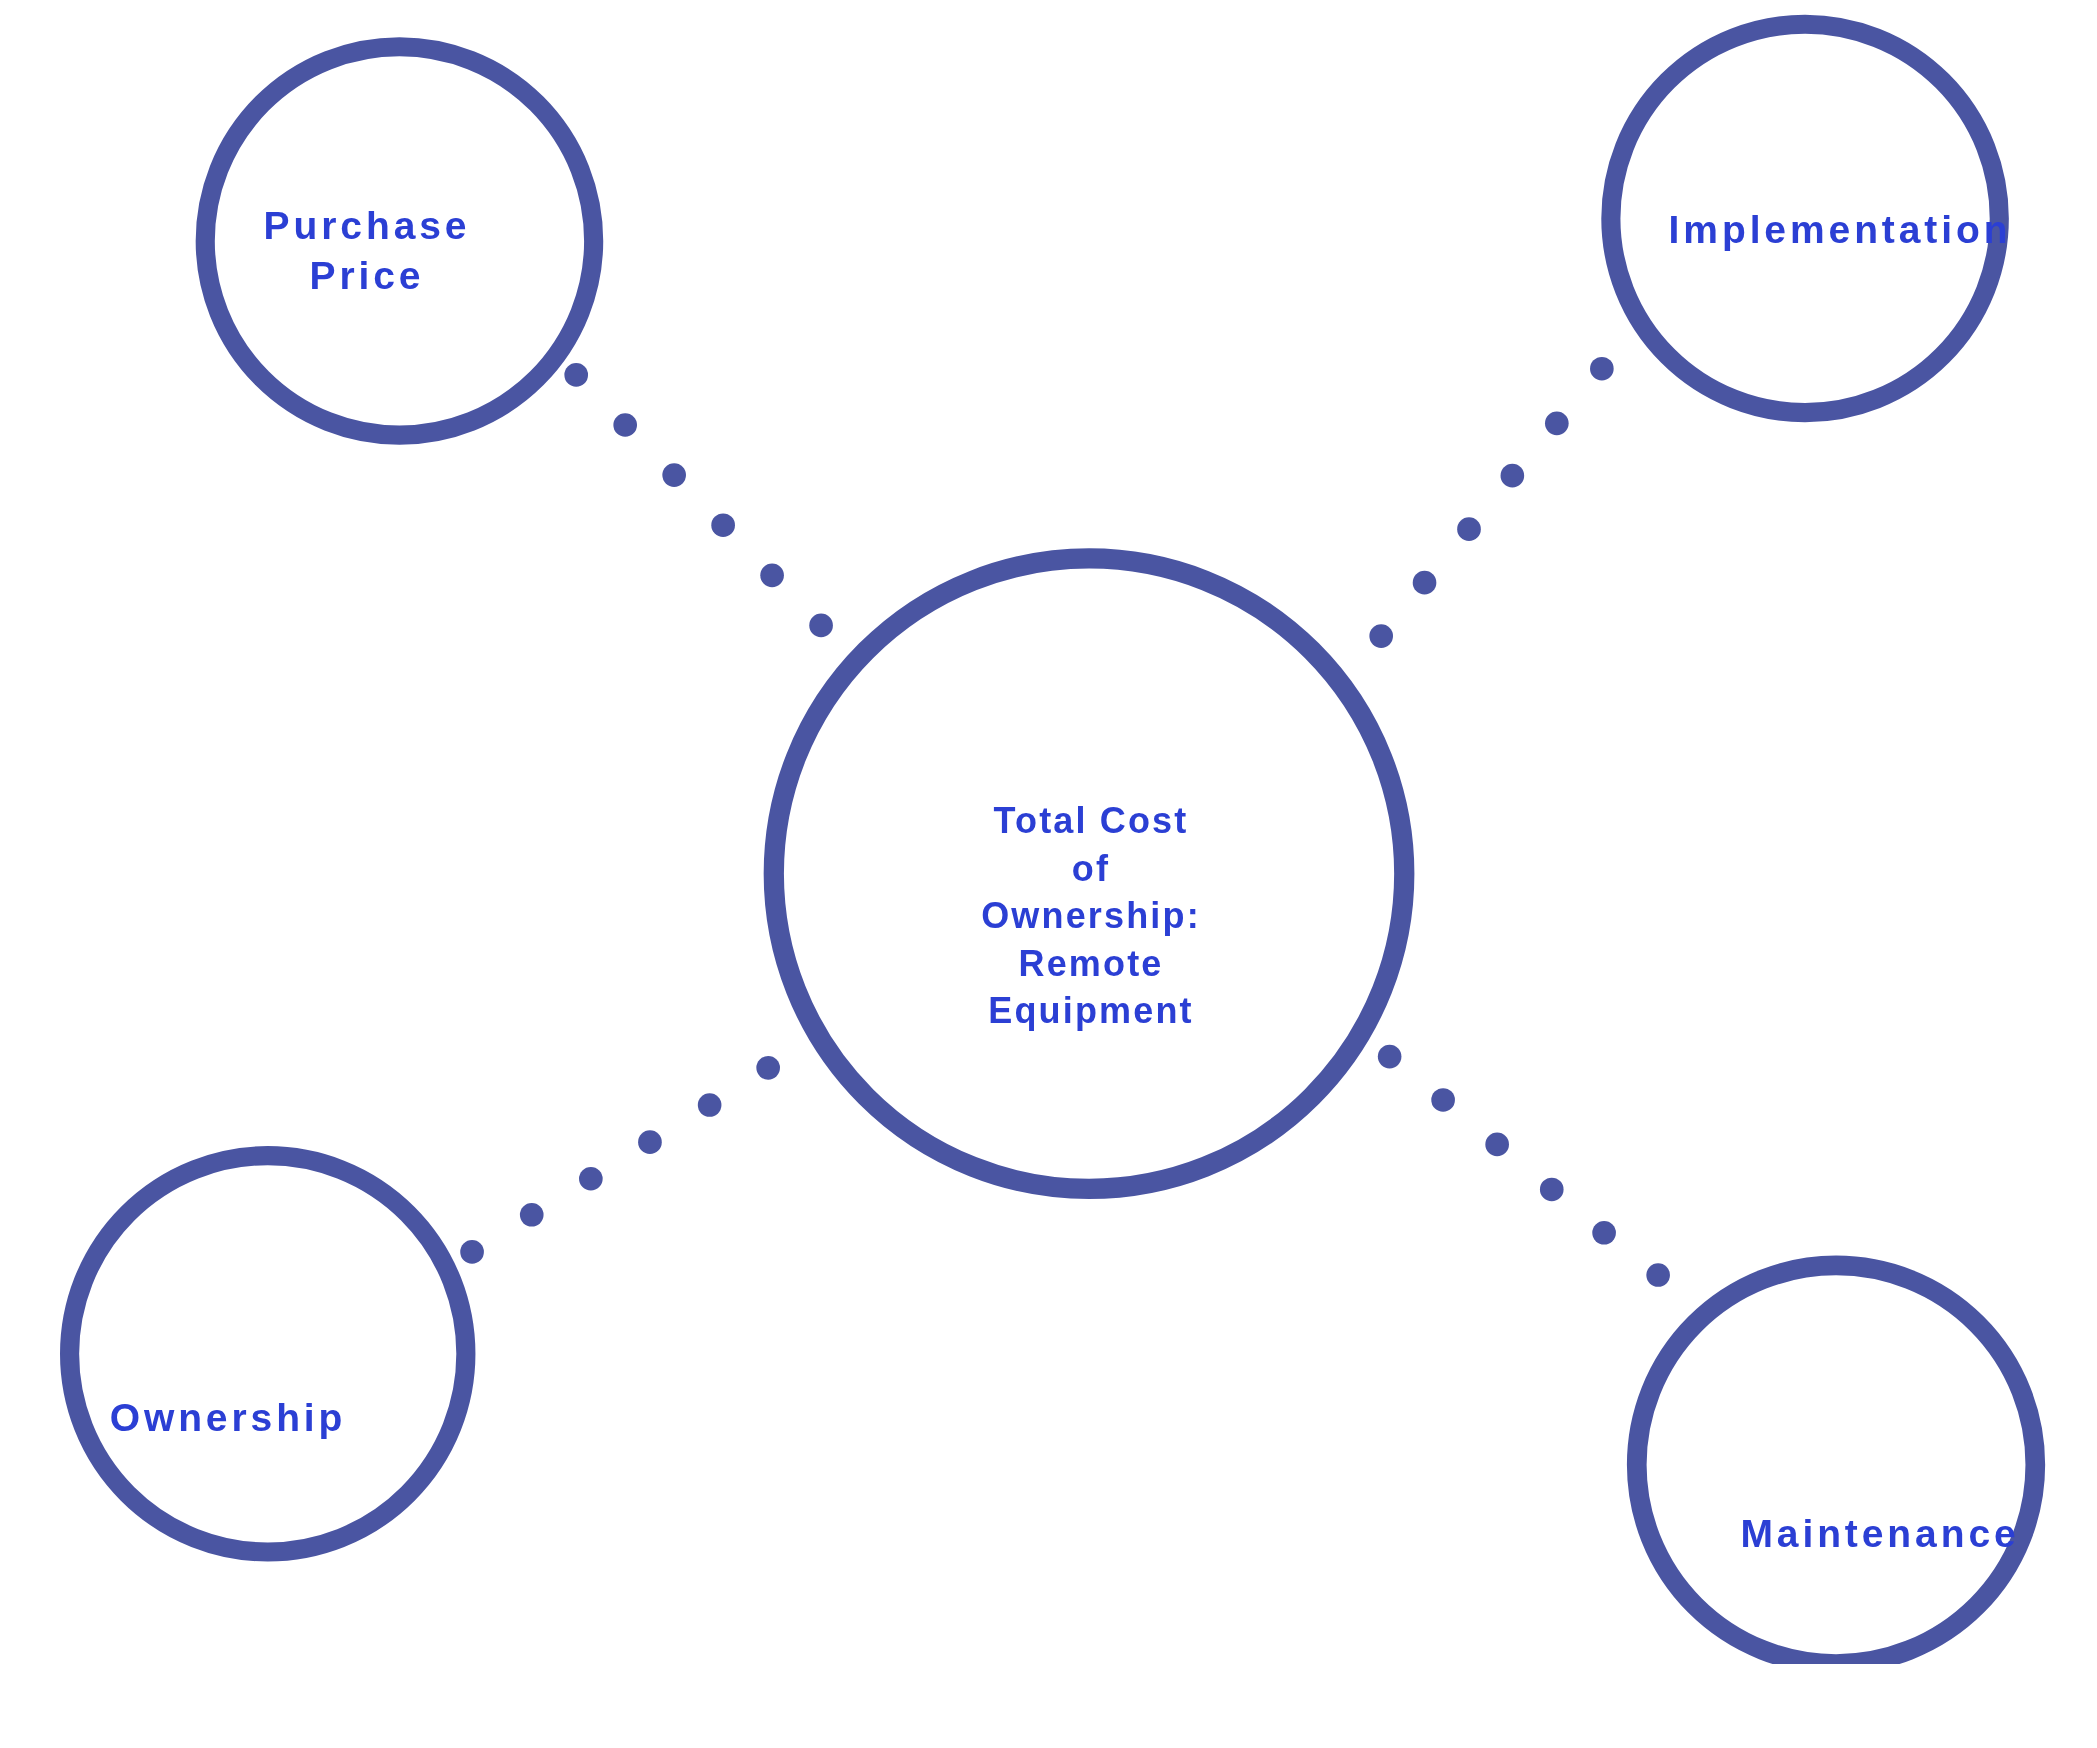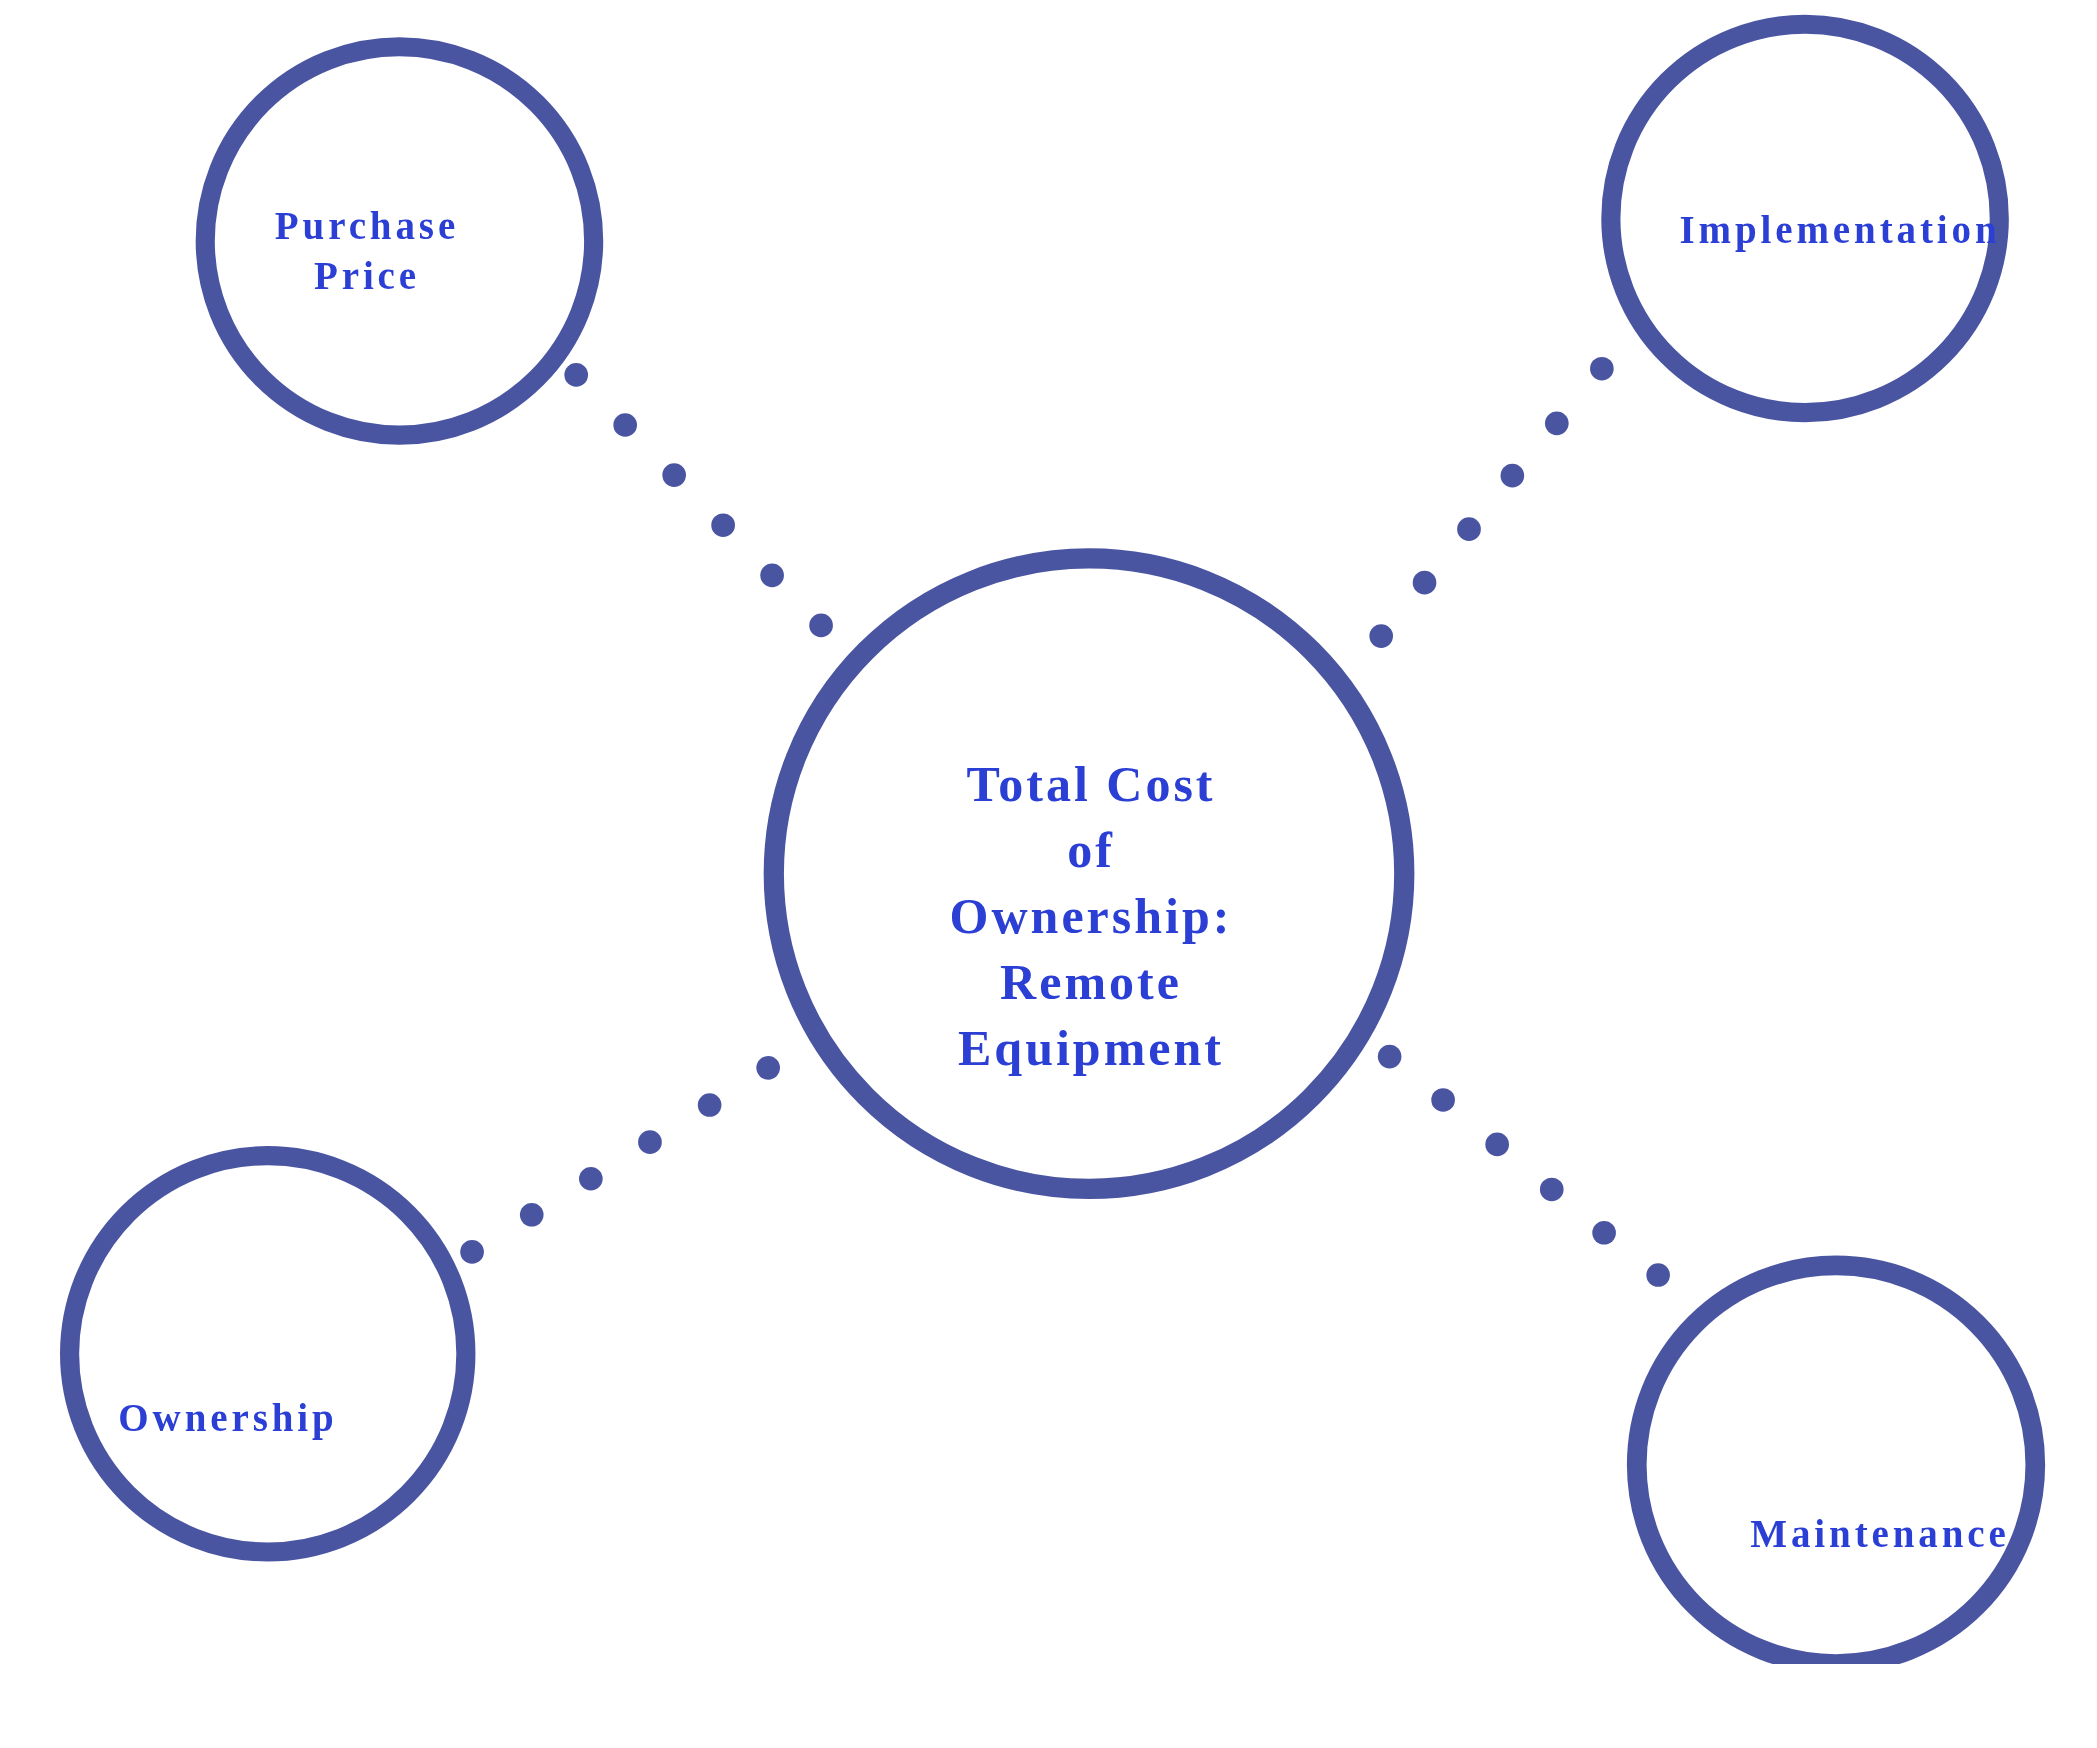--- a/index.html
+++ b/index.html
@@ -11,21 +11,20 @@
   html,body{
     width:2097px;height:1748px;
     background:var(--bg);
     overflow:hidden;
     font-family:"Liberation Sans", sans-serif;
   }
   .canvas{
     position:relative;
     width:2097px;height:1664px;
     background:var(--bg);
-    font-family:Liberation Serif, serif;
   }
   .diagram-svg{
     position:absolute;inset:0;
     width:100%;height:100%;
     display:block;
   }
   .ring{
     fill:none;
     stroke:var(--ring);
   }
@@ -40,21 +39,21 @@
     font-weight:700;
     color:var(--label);
     white-space:pre-line;
     letter-spacing:0.10em;
     line-height:1.28;
   }
   .label-satellite{
     font-size:39px;
   }
   .label-center{
-    font-size:50px;
+    font-size:36px;
     letter-spacing:0.06em;
     line-height:1.32;
   }
 </style>
 </head>
 <body>
 
 <div class="canvas">
 
   <svg class="diagram-svg" viewBox="0 0 3546 2956">

